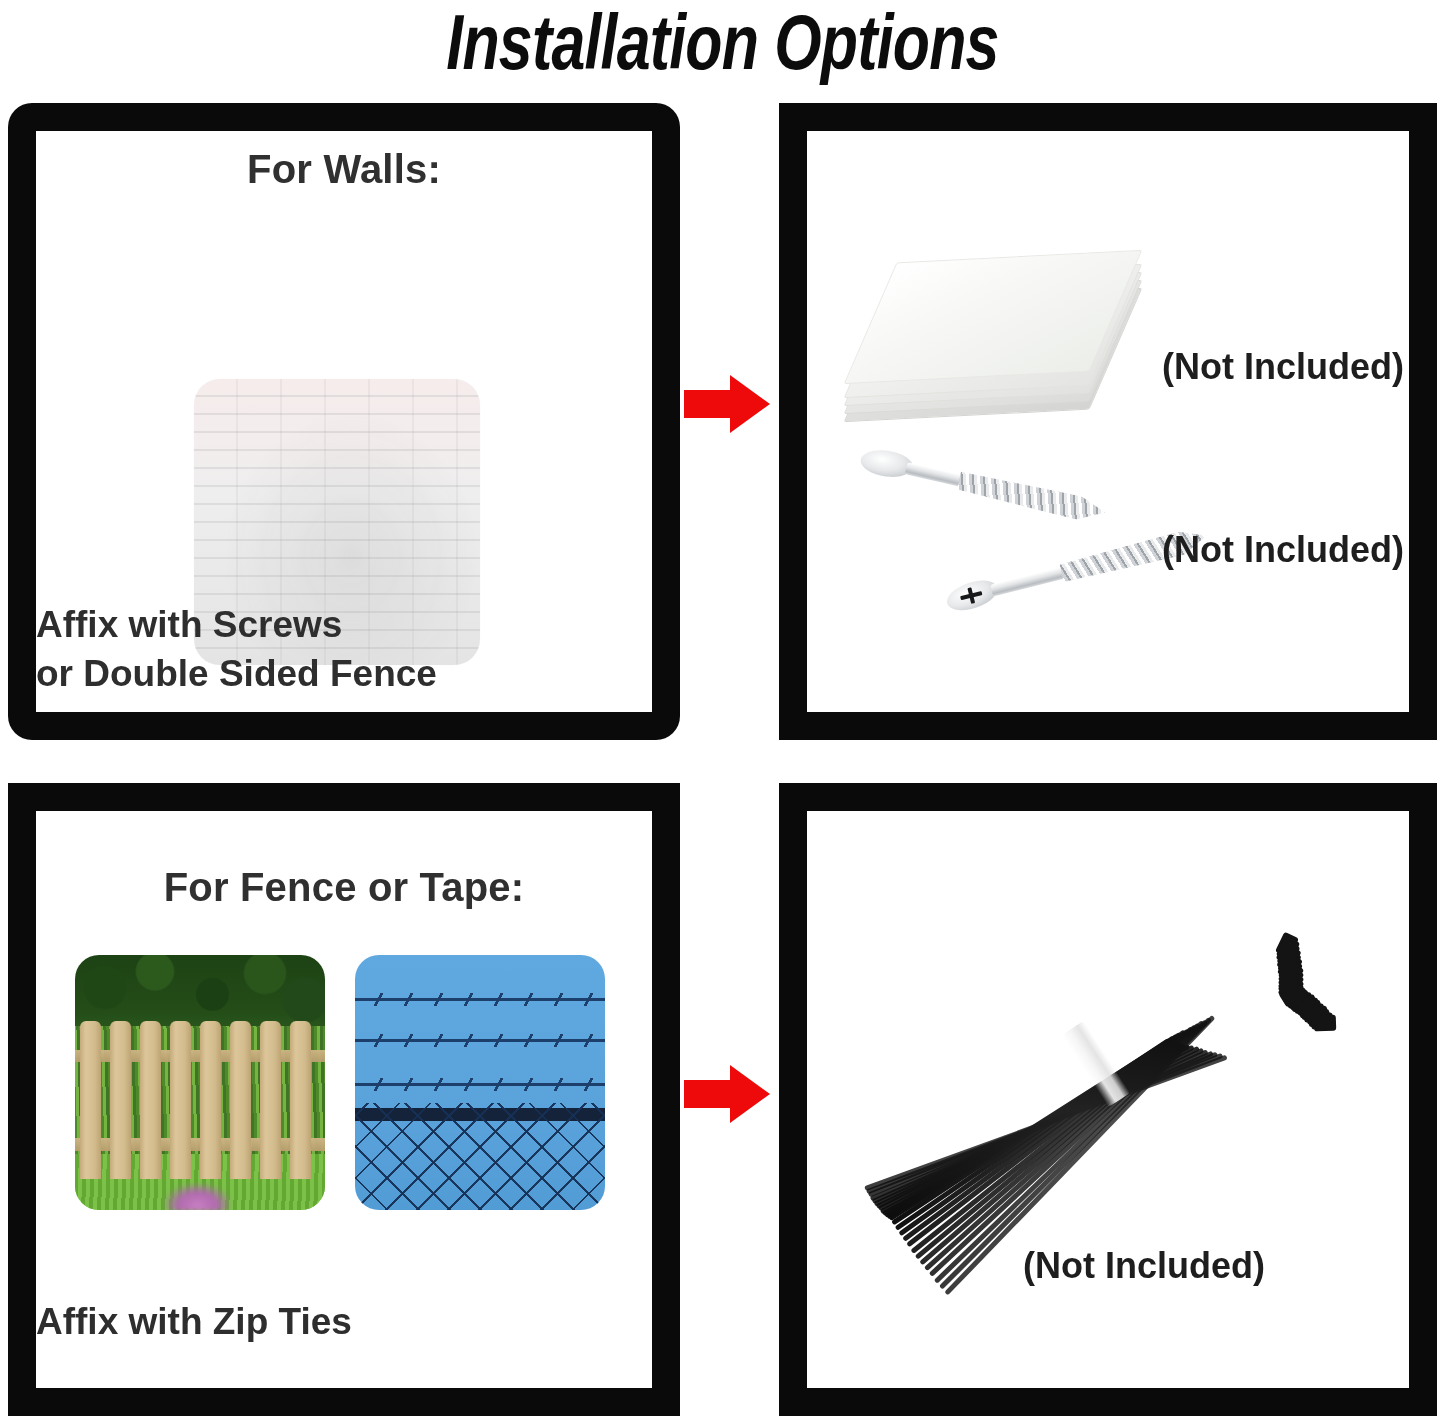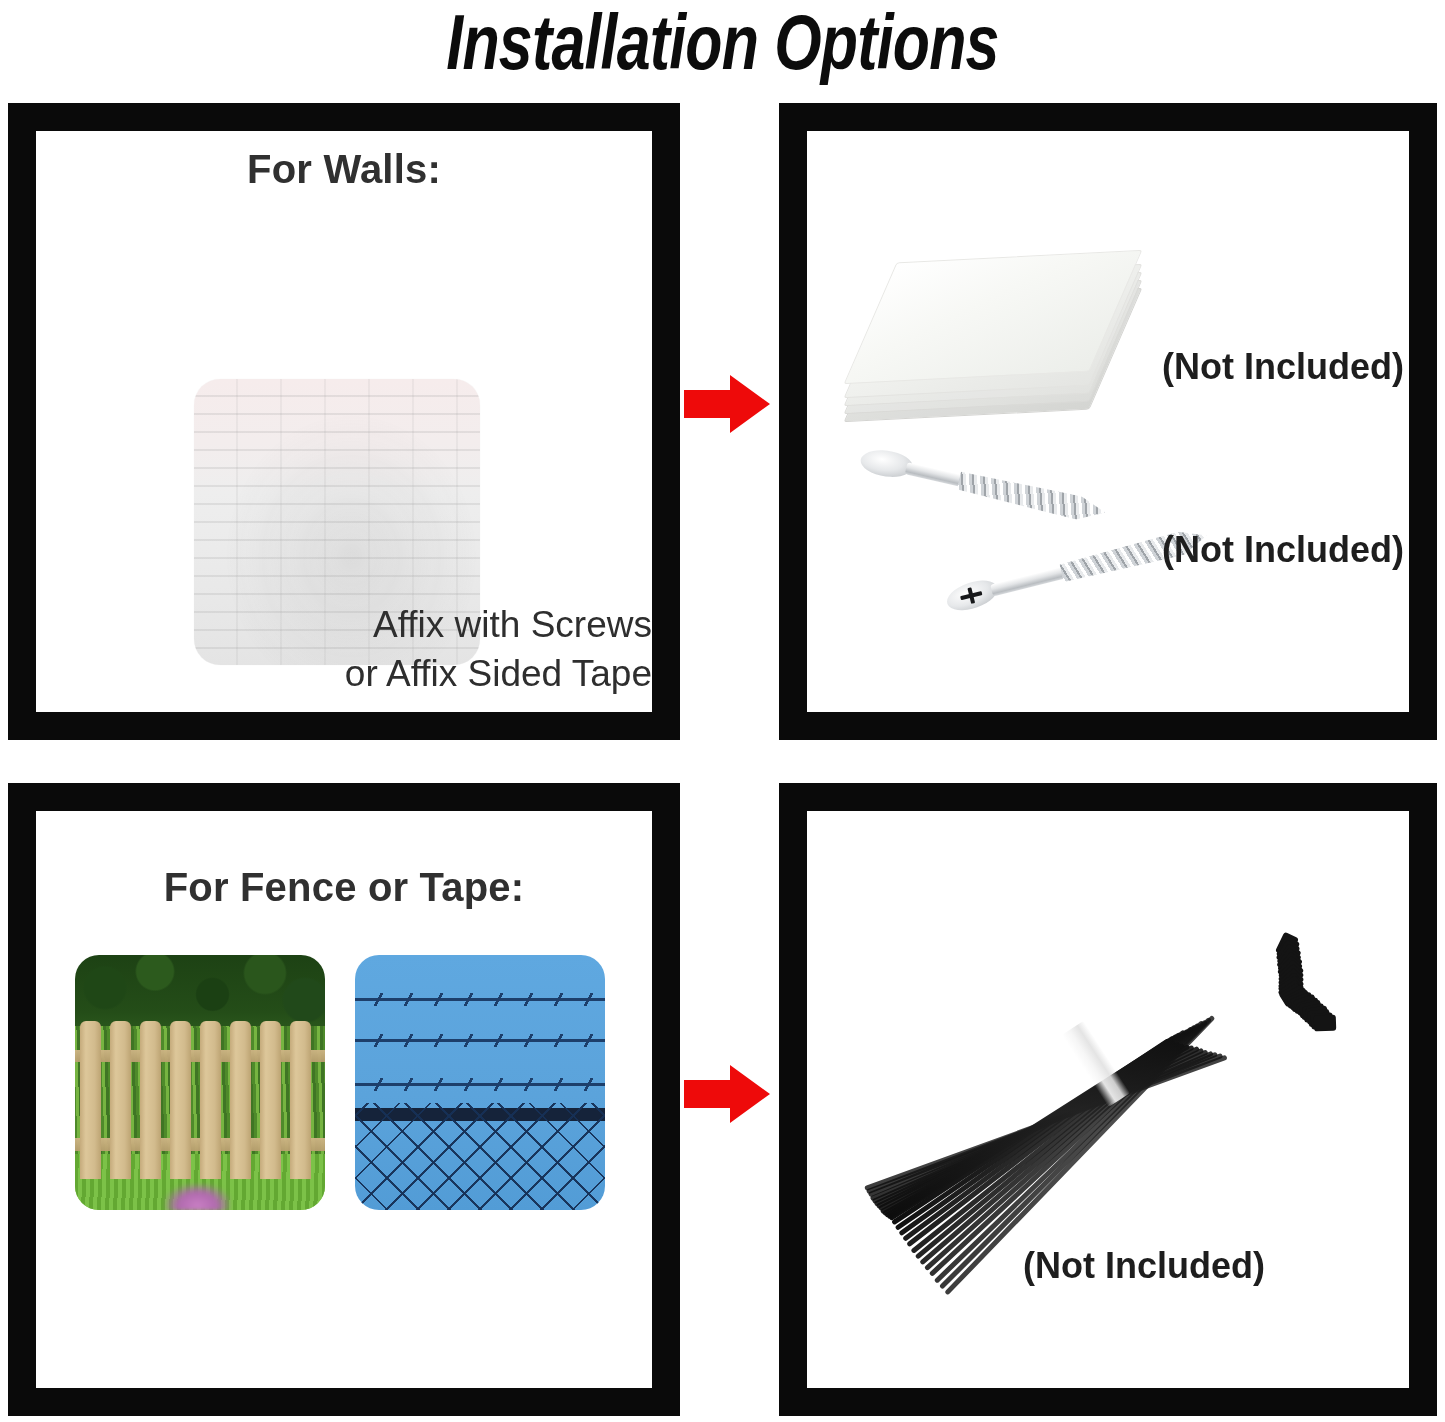--- a/index.html
+++ b/index.html
@@ -19,34 +19,34 @@
     white-space:nowrap;
   }
 
   
   .panel{
     position:absolute;background:#0a0a0a;box-sizing:border-box;
   }
   .panel-inner{
     position:absolute;inset:28px;background:#ffffff;overflow:hidden;
   }
-  #panel-walls      {left:8px;  top:103px;  width:672px; height:637px;}
+  #panel-walls      {left:8px;  top:103px;  width:672px; height:637px;border-radius:24px;}
   #panel-hardware   {left:779px;top:103px;  width:658px; height:637px;}
   #panel-fence      {left:8px;  top:783px;  width:672px; height:633px;}
   #panel-zipties    {left:779px;top:783px;  width:658px; height:633px;}
 
   
   .panel-heading{
     position:absolute;left:0;width:100%;text-align:center;
     font-size:40px;font-weight:bold;color:#303030;
     letter-spacing:.2px;
   }
   .panel-caption{
-    position:absolute;left:0;width:100%;text-align:right;
-    font-size:37px;font-weight:normal;color:#2e2e2e;
+    position:absolute;left:0;width:100%;text-align:left;
+    font-size:37px;font-weight:bold;color:#2e2e2e;
     line-height:1.32;
   }
   .not-included{
     position:absolute;font-size:36px;font-weight:bold;color:#1e1e1e;
     white-space:nowrap;
   }
 
   
   .arrow{position:absolute;width:86px;height:62px;}
   #arrow-top    {left:684px;top:373px;}
@@ -223,21 +223,21 @@
 
 <div class="panel" id="panel-walls">
   <div class="panel-inner">
 
     <div class="panel-heading" style="top:16px;">For Walls:</div>
 
     <div class="wall-swatch"></div>
 
     <div class="panel-caption" style="top:470px;">
       <div>Affix with Screws</div>
-      <div>or Affix Sided Tape</div>
+      <div>or Double Sided Fence</div>
     </div>
 
   </div>
 </div>
 
 <svg class="arrow" id="arrow-top" viewBox="0 0 86 62">
   <polygon points="0,17 46,17 46,2 86,31 46,60 46,45 0,45" fill="#EE0A0A"></polygon>
 </svg>
 
 <div class="panel" id="panel-hardware">
@@ -309,20 +309,21 @@
 
     <div class="photo" style="left:319px;top:144px;width:250px;height:255px;">
       <div class="sky"></div>
       <div class="barb" style="top:17%;"></div>
       <div class="barb" style="top:33%;"></div>
       <div class="barb" style="top:50%;"></div>
       <div class="toprail" style="top:60%;"></div>
       <div class="mesh"></div>
     </div>
 
+    <div class="panel-caption" style="top:487px;">Affix with Zip Ties</div>
 
   </div>
 </div>
 
 <svg class="arrow" id="arrow-bottom" viewBox="0 0 86 62">
   <polygon points="0,17 46,17 46,2 86,31 46,60 46,45 0,45" fill="#EE0A0A"></polygon>
 </svg>
 
 <div class="panel" id="panel-zipties">
   <div class="panel-inner">

